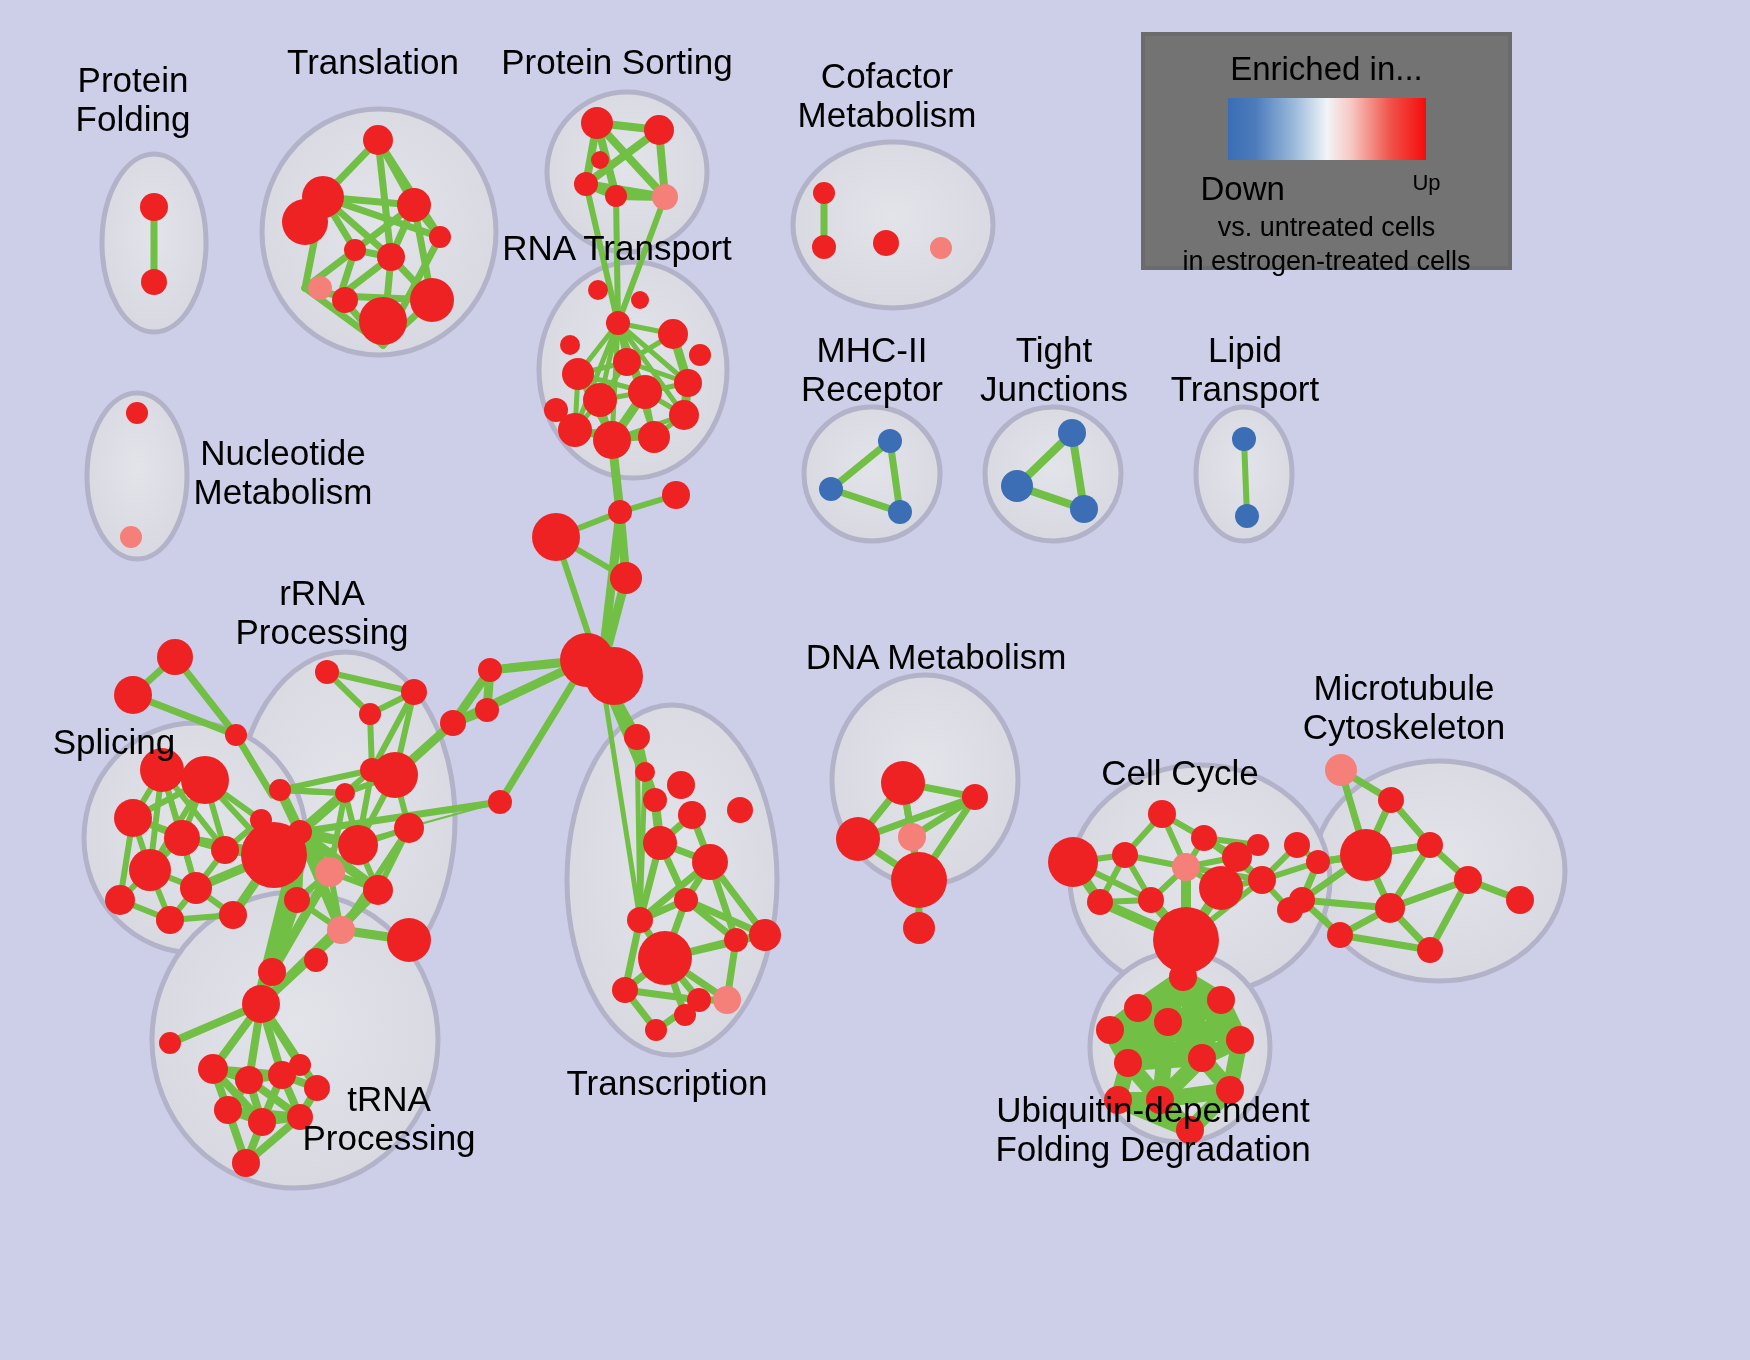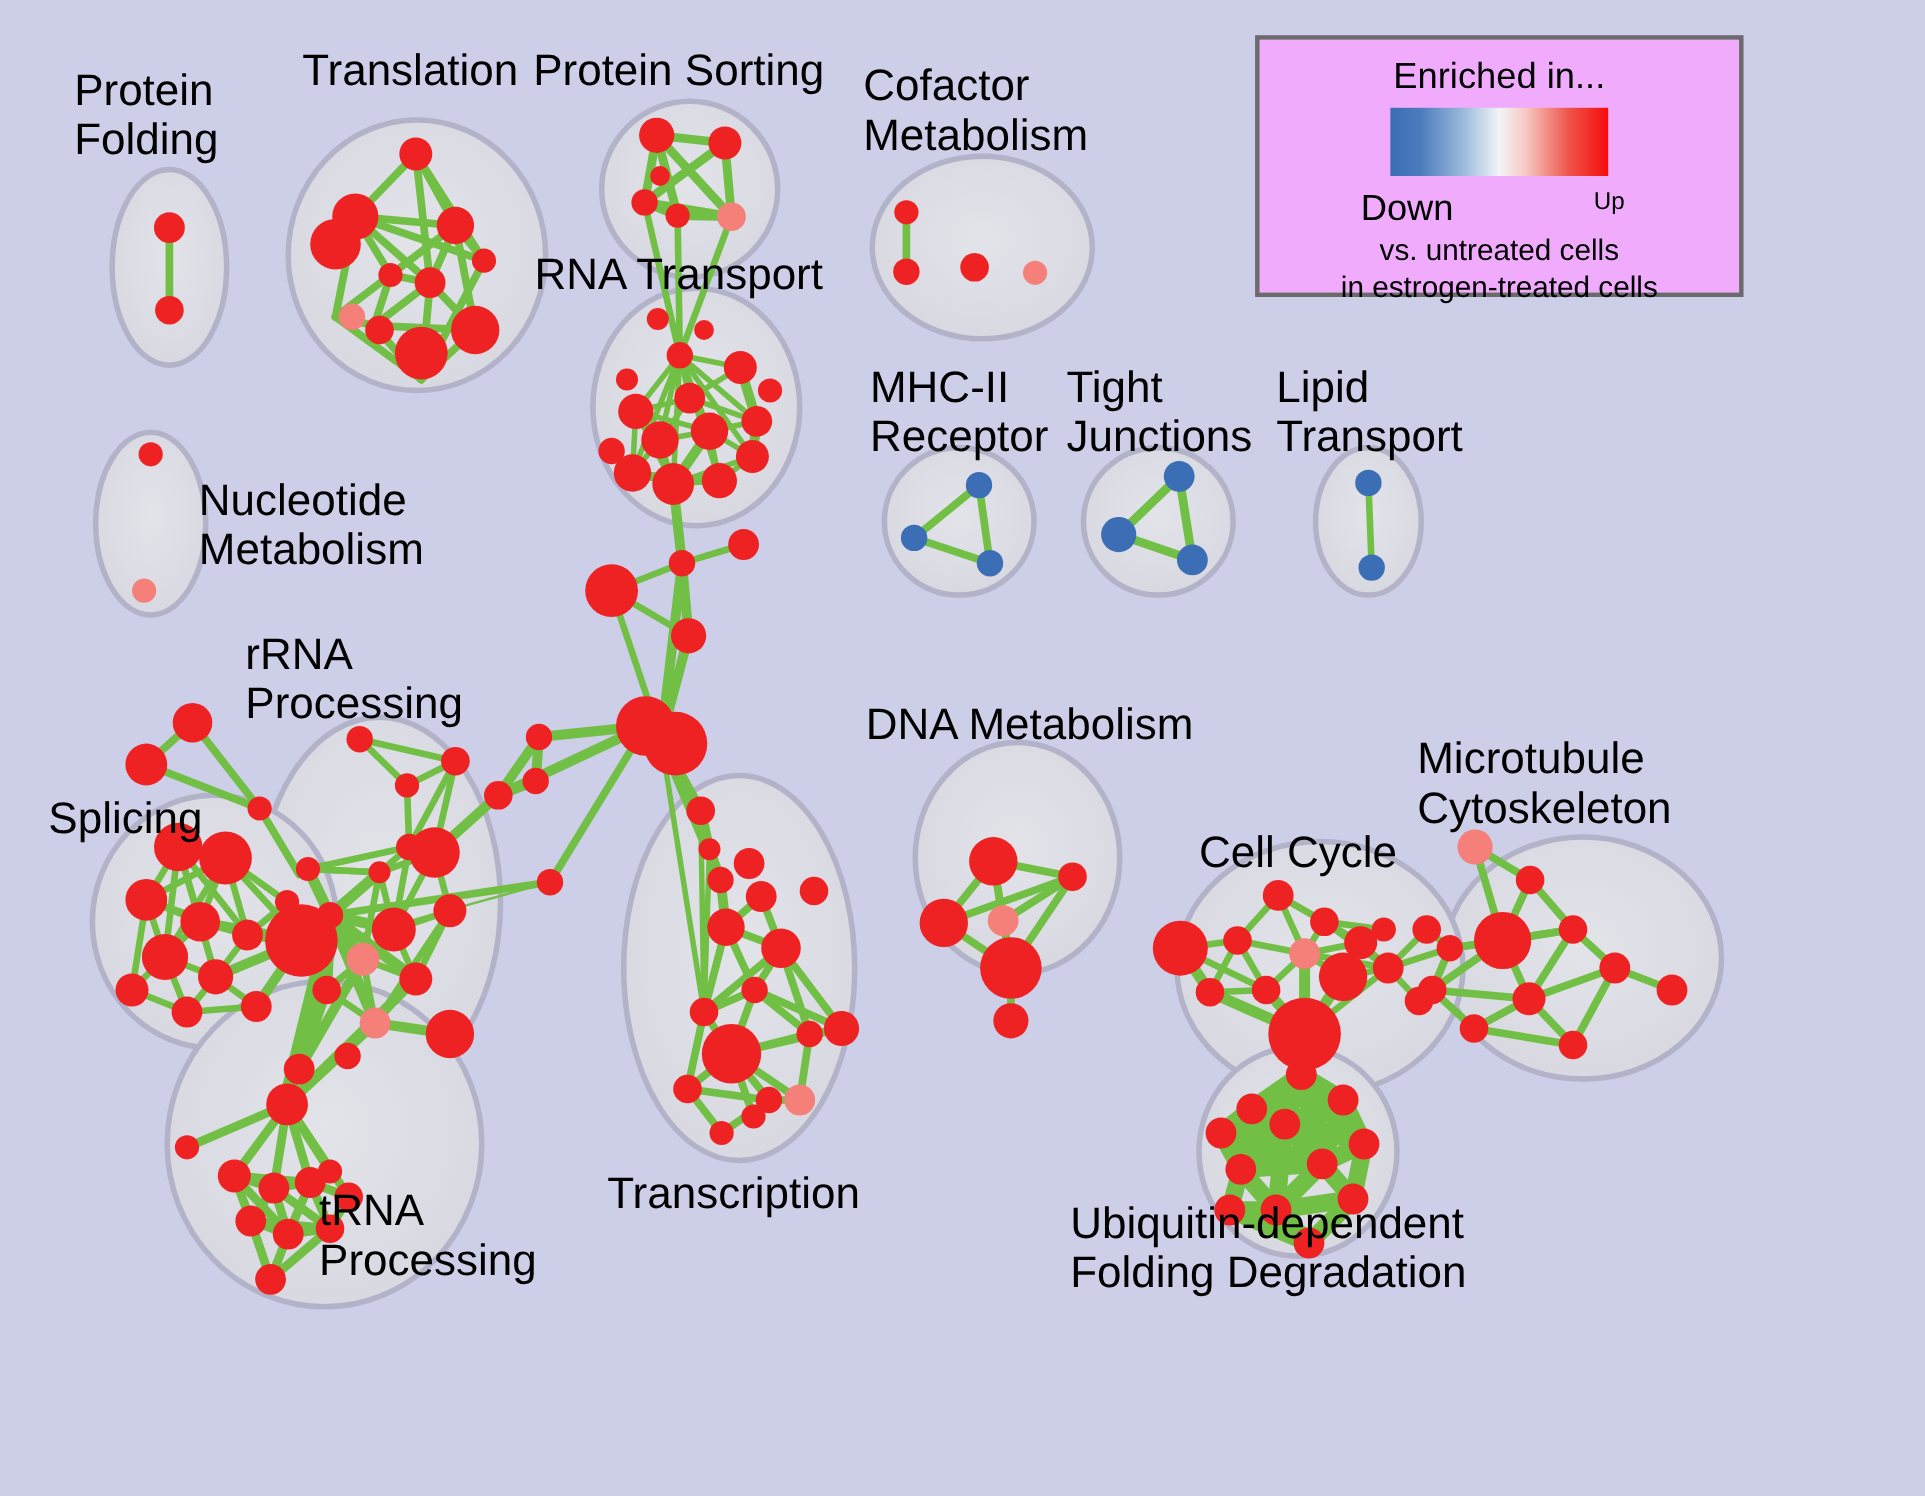--- a/index.html
+++ b/index.html
@@ -7,33 +7,33 @@
     width:1750px;height:1360px;
     background:#cdcee7;
     font-family:"Liberation Sans", sans-serif;
     position:relative;
     overflow:hidden;
   }
   #canvas{position:absolute;inset:0;width:1750px;height:1360px;}
   .lbl{
     position:absolute;
     color:#000;
-    font-size:40px;
+    font-size:35px;
     line-height:1.12;
     font-family:"Liberation Sans", sans-serif;
     white-space:pre;
-    text-align:left;
+    text-align:center;
     transform:translateX(-50%);
   }
   
   #legend{
     position:absolute;
     left:1141px;top:32px;
-    width:444px;height:238px;
-    background:#f0abfc;
+    width:371px;height:238px;
+    background:#737373;
     border:4px solid #6b6b6b;
     box-sizing:border-box;
   }
   #legend .lg-title{
     text-align:center;font-size:33px;color:#000;margin-top:14px;
   }
   #legend .lg-bar{
     margin:10px auto 0 auto;
     width:198px;height:62px;
     background:linear-gradient(to right,#3a6db4 0%,#4d7cbd 14%,#9dbcdc 34%,#f2f4f8 50%,#f7c9c4 62%,#ef534a 82%,#f50c0c 100%);

